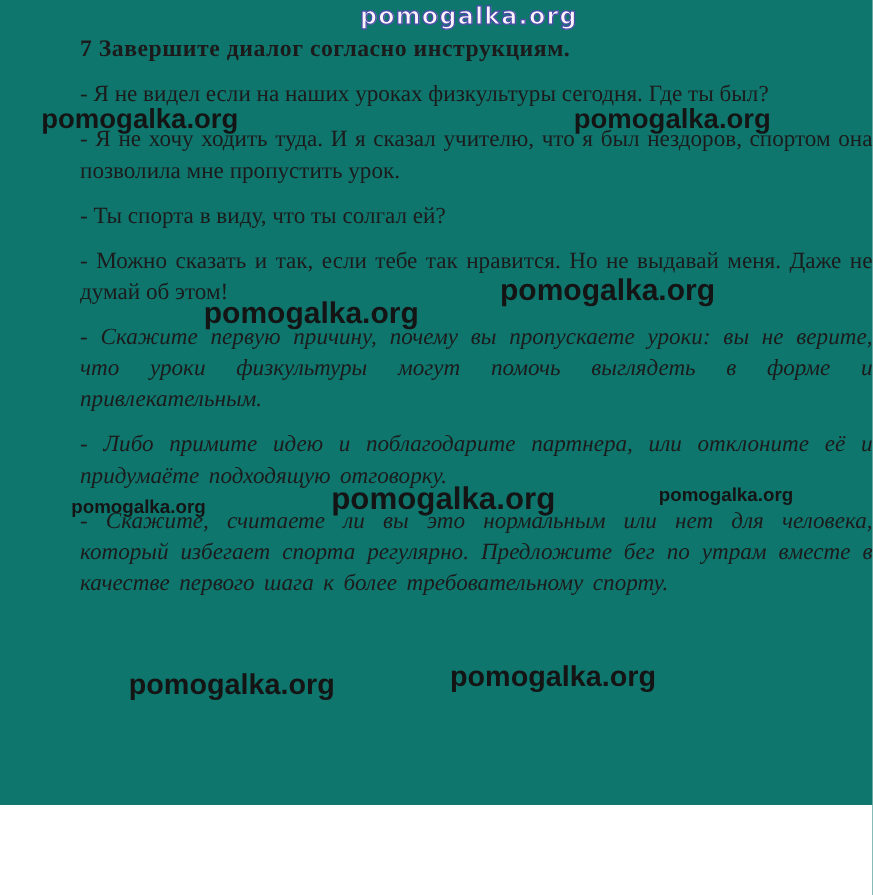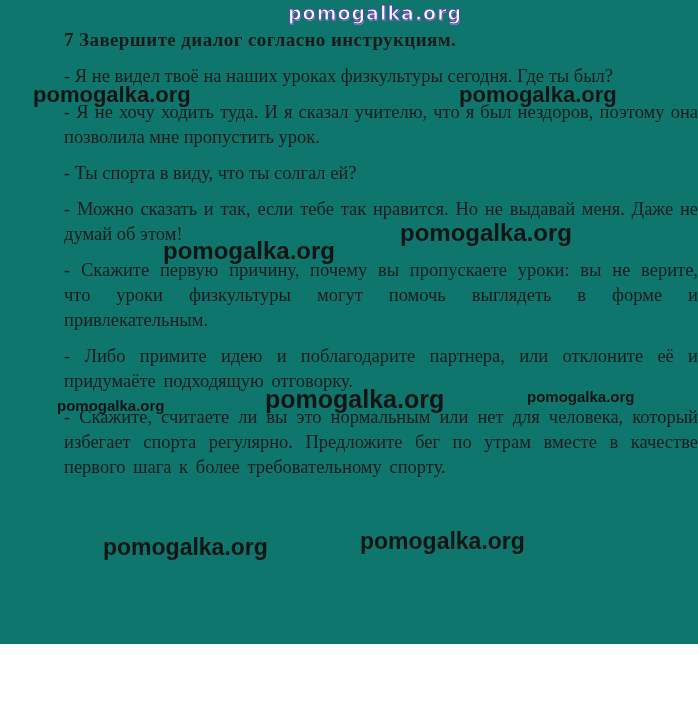--- a/index.html
+++ b/index.html
@@ -27,20 +27,21 @@
     letter-spacing: 0.4px;
     margin: 0 0 12px 0;
   }
   .para {
     font-size: 18.5px;
     line-height: 25px;
     text-align: justify;
     margin: 0 0 11px 0;
   }
   .para.instruction {
+    font-style: italic;
     word-spacing: 3px;
   }
   
   .wm {
     position: absolute;
     font-family: "Liberation Sans", sans-serif;
     font-weight: bold;
     color: #141414;
     white-space: nowrap;
     z-index: 2;
@@ -77,22 +78,22 @@
   <span class="wm wm-b2">pomogalka.org</span>
   <span class="wm wm-c1">pomogalka.org</span>
   <span class="wm wm-c2">pomogalka.org</span>
   <span class="wm wm-c3">pomogalka.org</span>
   <span class="wm wm-d1">pomogalka.org</span>
   <span class="wm wm-d2">pomogalka.org</span>
 
   <div class="content">
     <h1 class="heading">7 Завершите диалог согласно инструкциям.</h1>
 
-    <p class="para dialog">- Я не видел твоё на наших уроках физкультуры сегодня. Где ты был?</p>
-    <p class="para dialog">- Я не хочу ходить туда. И я сказал учителю, что я был нездоров, поэтому она позволила мне пропустить урок.</p>
+    <p class="para dialog">- Я не видел если на наших уроках физкультуры сегодня. Где ты был?</p>
+    <p class="para dialog">- Я не хочу ходить туда. И я сказал учителю, что я был нездоров, спортом она позволила мне пропустить урок.</p>
     <p class="para dialog">- Ты спорта в виду, что ты солгал ей?</p>
     <p class="para dialog">- Можно сказать и так, если тебе так нравится. Но не выдавай меня. Даже не думай об этом!</p>
     <p class="para instruction">- Скажите первую причину, почему вы пропускаете уроки: вы не верите, что уроки физкультуры могут помочь выглядеть в форме и привлекательным.</p>
     <p class="para instruction">- Либо примите идею и поблагодарите партнера, или отклоните её и придумаёте подходящую отговорку.</p>
     <p class="para instruction">- Скажите, считаете ли вы это нормальным или нет для человека, который избегает спорта регулярно. Предложите бег по утрам вместе в качестве первого шага к более требовательному спорту.</p>
   </div>
 
 </div>
 
 </body></html>

